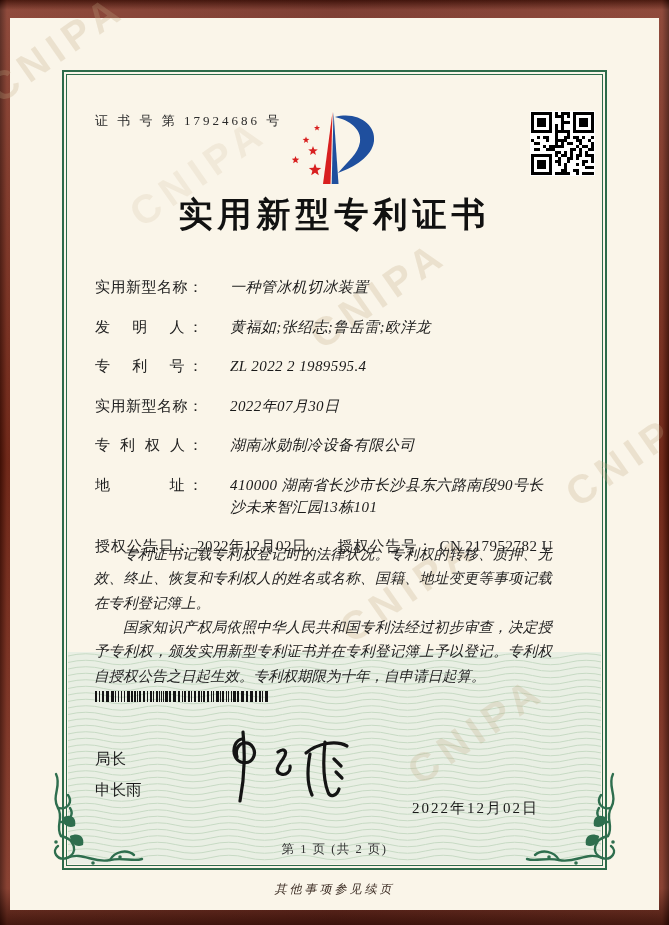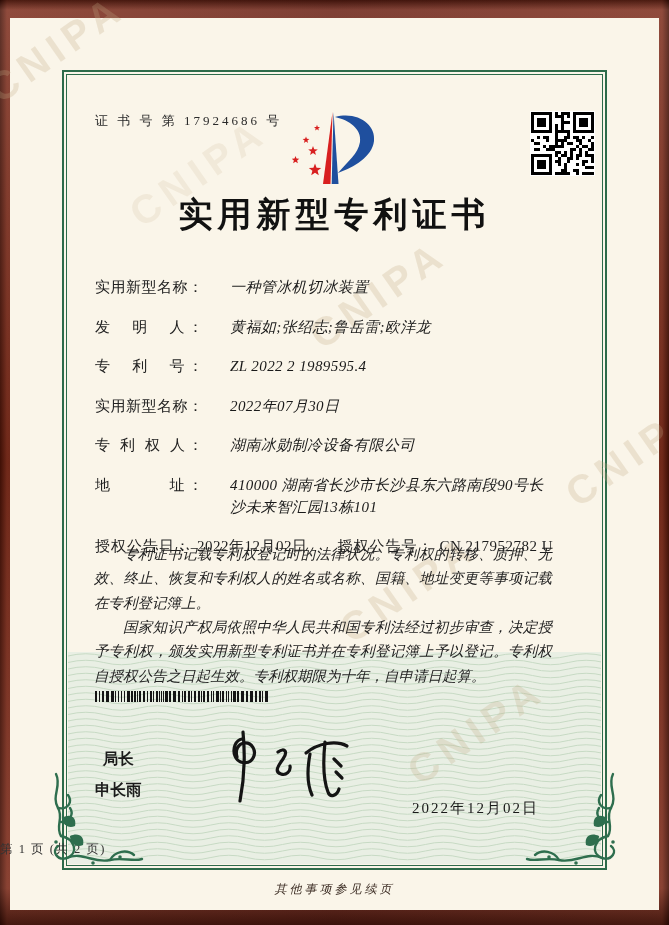--- a/index.html
+++ b/index.html
@@ -78,30 +78,30 @@
     position:absolute; left:94px; top:542px; width:458px; z-index:2;
     font-size:14.5px; line-height:1.68; text-align:justify;
     font-style:italic; color:#222;
   }
   .paras p { text-indent:2em; }
   .barcode { position:absolute; left:95px; top:691px; width:178px; height:11px; z-index:2; }
   .barcode svg{ display:block; width:100%; height:100%; }
   .signer {
     position:absolute; left:95px; top:743px; z-index:2;
     font-family:"Liberation Sans","DejaVu Sans",sans-serif;
-    font-size:15.5px; line-height:31px; color:#1b1b1b; font-weight:700;text-align:center;
+    font-size:15.5px; line-height:31px; color:#1b1b1b; font-weight:400;
   }
   .signature { position:absolute; left:212px; top:727px; width:148px; height:80px; z-index:2; }
   .issue-date {
     position:absolute; left:412px; top:799px; z-index:2;
     font-size:15px; letter-spacing:2px; color:#1a1a1a;
   }
   .page-info {
     position:absolute; left:0; right:0; top:841px; z-index:2;
-    font-size:12.5px; letter-spacing:1.5px; color:#333;
+    text-align:center; font-size:12.5px; letter-spacing:1.5px; color:#333;
   }
   .footer-note {
     position:absolute; left:0; right:0; top:881px; z-index:2;
     text-align:center; font-size:12px; letter-spacing:3px;
     font-style:italic; color:#3c2d24;
   }
   .flourish { position:absolute; width:96px; height:106px; z-index:3; }
   .fl-bl { left:48px; top:772px; }
   .fl-br { left:525px; top:772px; transform:scaleX(-1); }
 </style>

